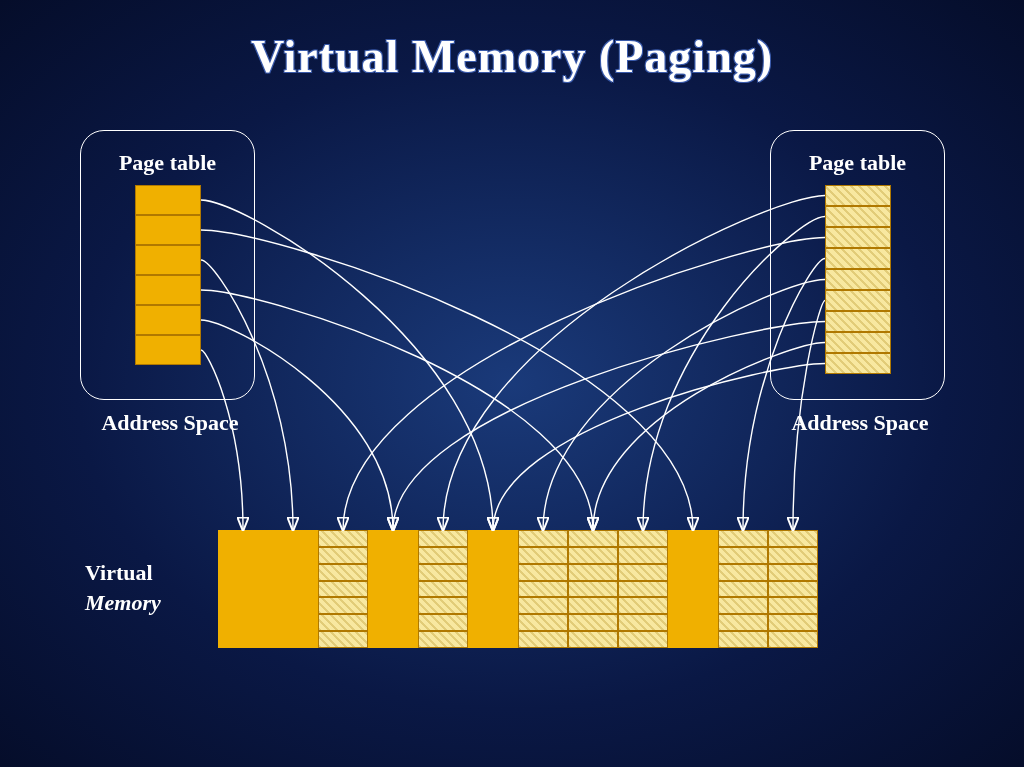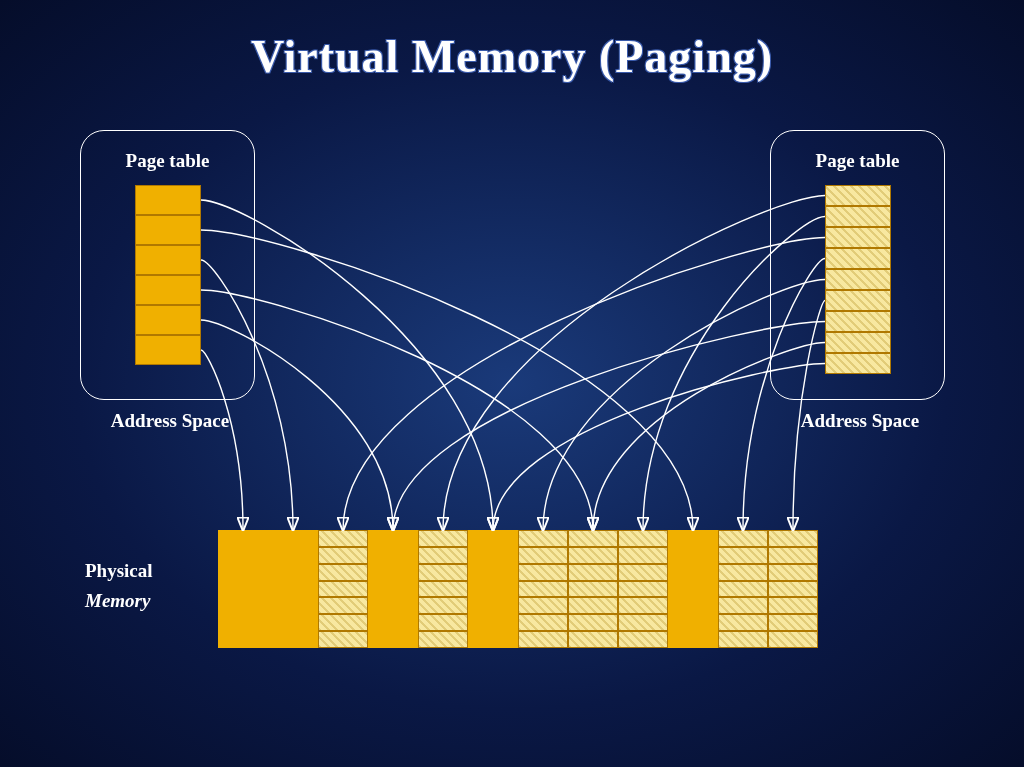--- a/index.html
+++ b/index.html
@@ -23,21 +23,21 @@
     letter-spacing: 1px;
   }
   .container-box {
     position: absolute;
     border: 1px solid #fff;
     border-radius: 24px;
   }
   .label {
     position: absolute;
     color: #fff;
-    font-size: 19px;
+    font-size: 22px;
     font-weight: bold;
     text-align: center;
   }
   .pt-stack {
     position: absolute;
     display: flex;
     flex-direction: column;
   }
   .pt-cell-solid {
     background: #f0b000;
@@ -111,21 +111,21 @@
     <div class="pt-cell-hatch"></div>
     <div class="pt-cell-hatch"></div>
     <div class="pt-cell-hatch"></div>
     <div class="pt-cell-hatch"></div>
     <div class="pt-cell-hatch"></div>
     <div class="pt-cell-hatch"></div>
     <div class="pt-cell-hatch"></div>
   </div>
 <div class="label" style="left:760px; top:410px; width:200px;">Address Space</div>
 
-<div class="label" style="left:85px; top:560px; width:120px; text-align:left;">Physical</div>
+<div class="label" style="left:85px; top:560px; width:120px; text-align:left;">Virtual</div>
 <div class="label" style="left:85px; top:590px; width:120px; text-align:left;font-style:italic;">Memory</div>
 <div class="phys-row" id="phys" style="left:218px; top:530px;">
     <div class="phys-col-solid"></div>
     <div class="phys-col-solid"></div>
     <div class="phys-col-hatch">
       <div class="phys-subcell"></div>
       <div class="phys-subcell"></div>
       <div class="phys-subcell"></div>
       <div class="phys-subcell"></div>
       <div class="phys-subcell"></div>

